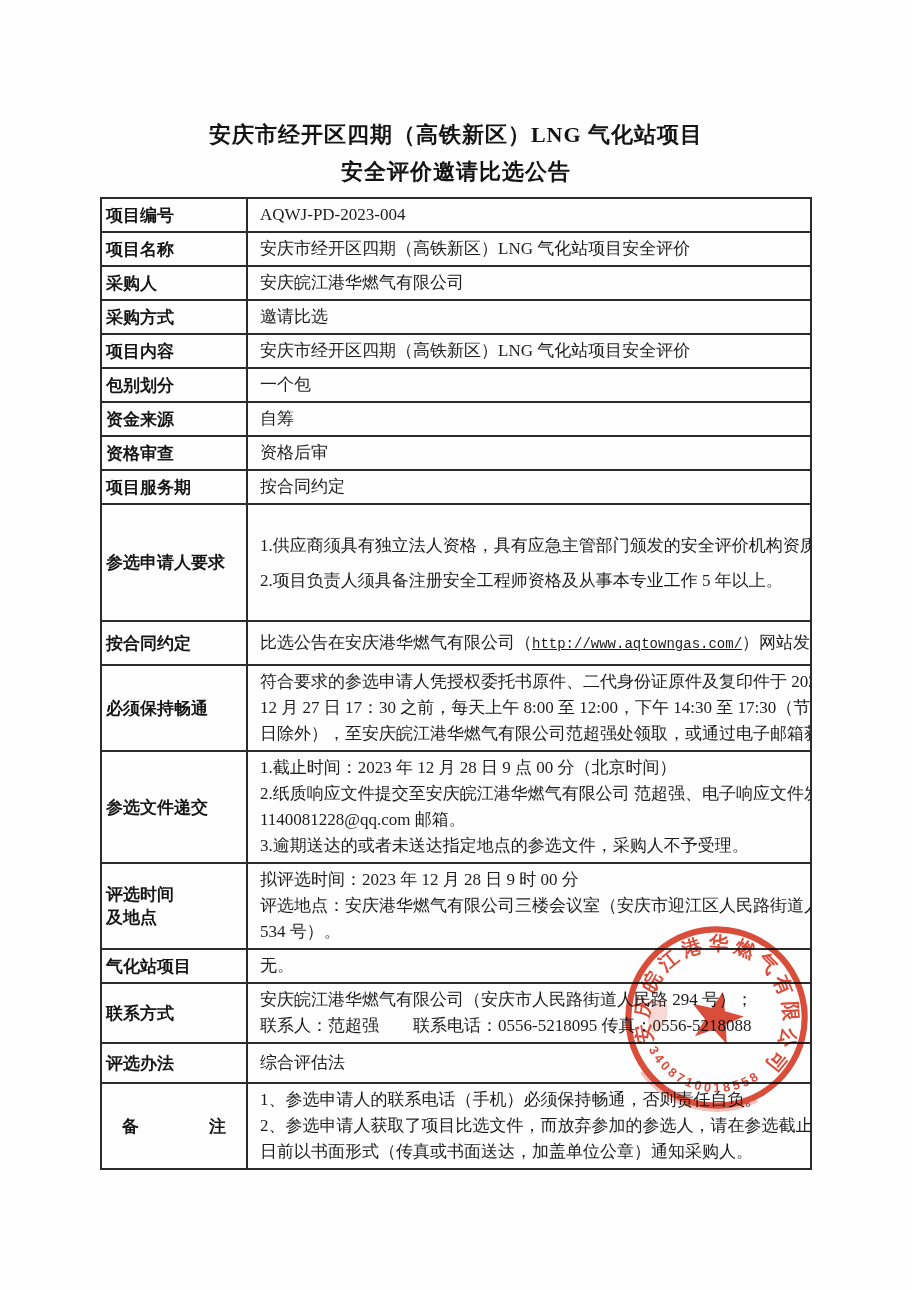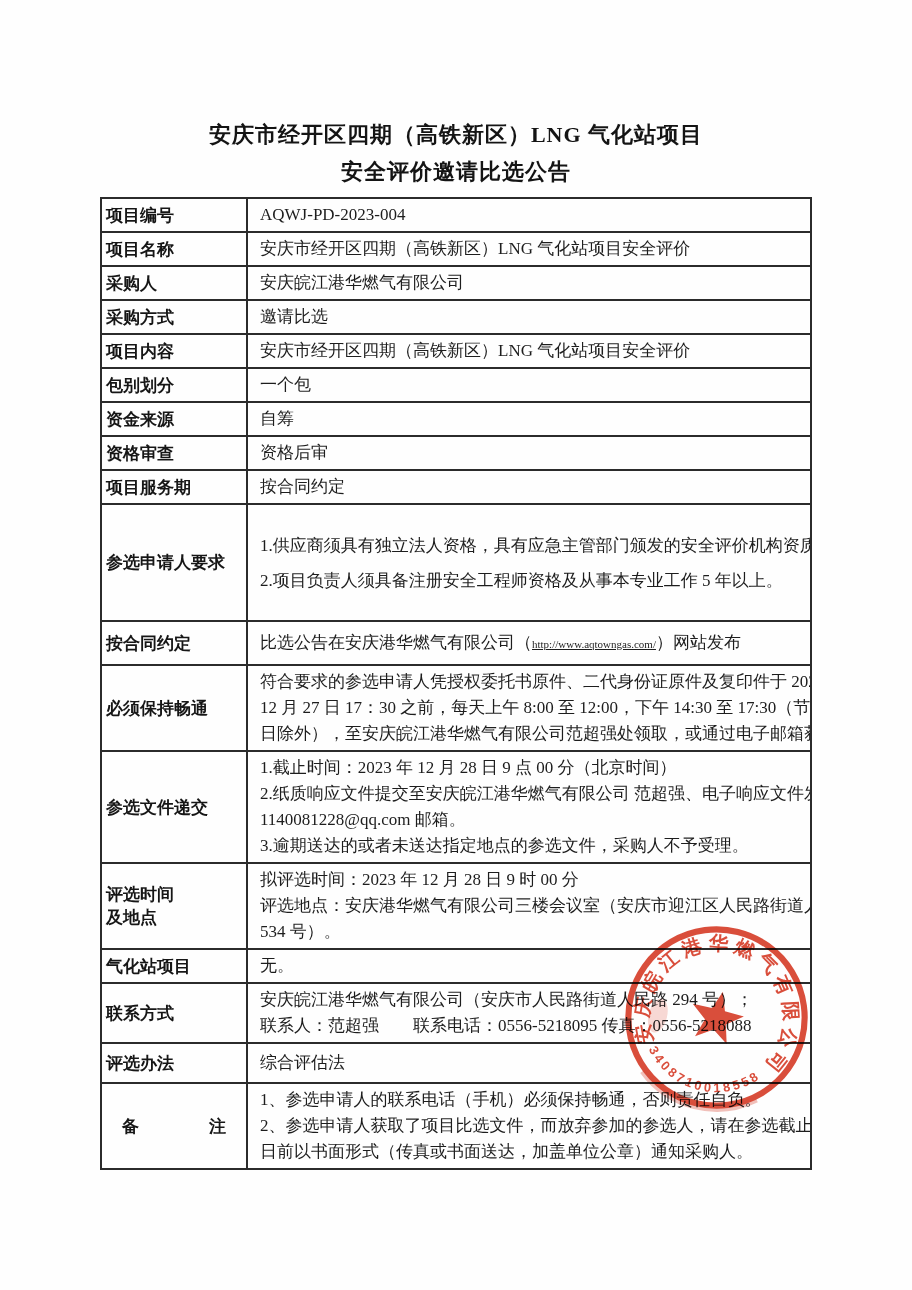--- a/index.html
+++ b/index.html
@@ -47,23 +47,23 @@
     padding: 3px 8px 3px 12px;
     color: #1d1d1d;
   }
   .notice-table .vline { line-height: 26px; white-space: nowrap; }
   .notice-table tr.loose .vline { line-height: 35px; }
   .label .justify-wrap {
     display: flex; justify-content: space-between;
     padding: 0 16px;
   }
   .url {
-    font-family: Liberation Serif, serif;
+    font-family: Liberation Mono, monospace;
     text-decoration: underline;
-    font-size: 11px;
+    font-size: 14px;
   }
 
   
   .notice-table tr:nth-child(1),
   .notice-table tr:nth-child(2),
   .notice-table tr:nth-child(3),
   .notice-table tr:nth-child(4),
   .notice-table tr:nth-child(5),
   .notice-table tr:nth-child(6),
   .notice-table tr:nth-child(7),

